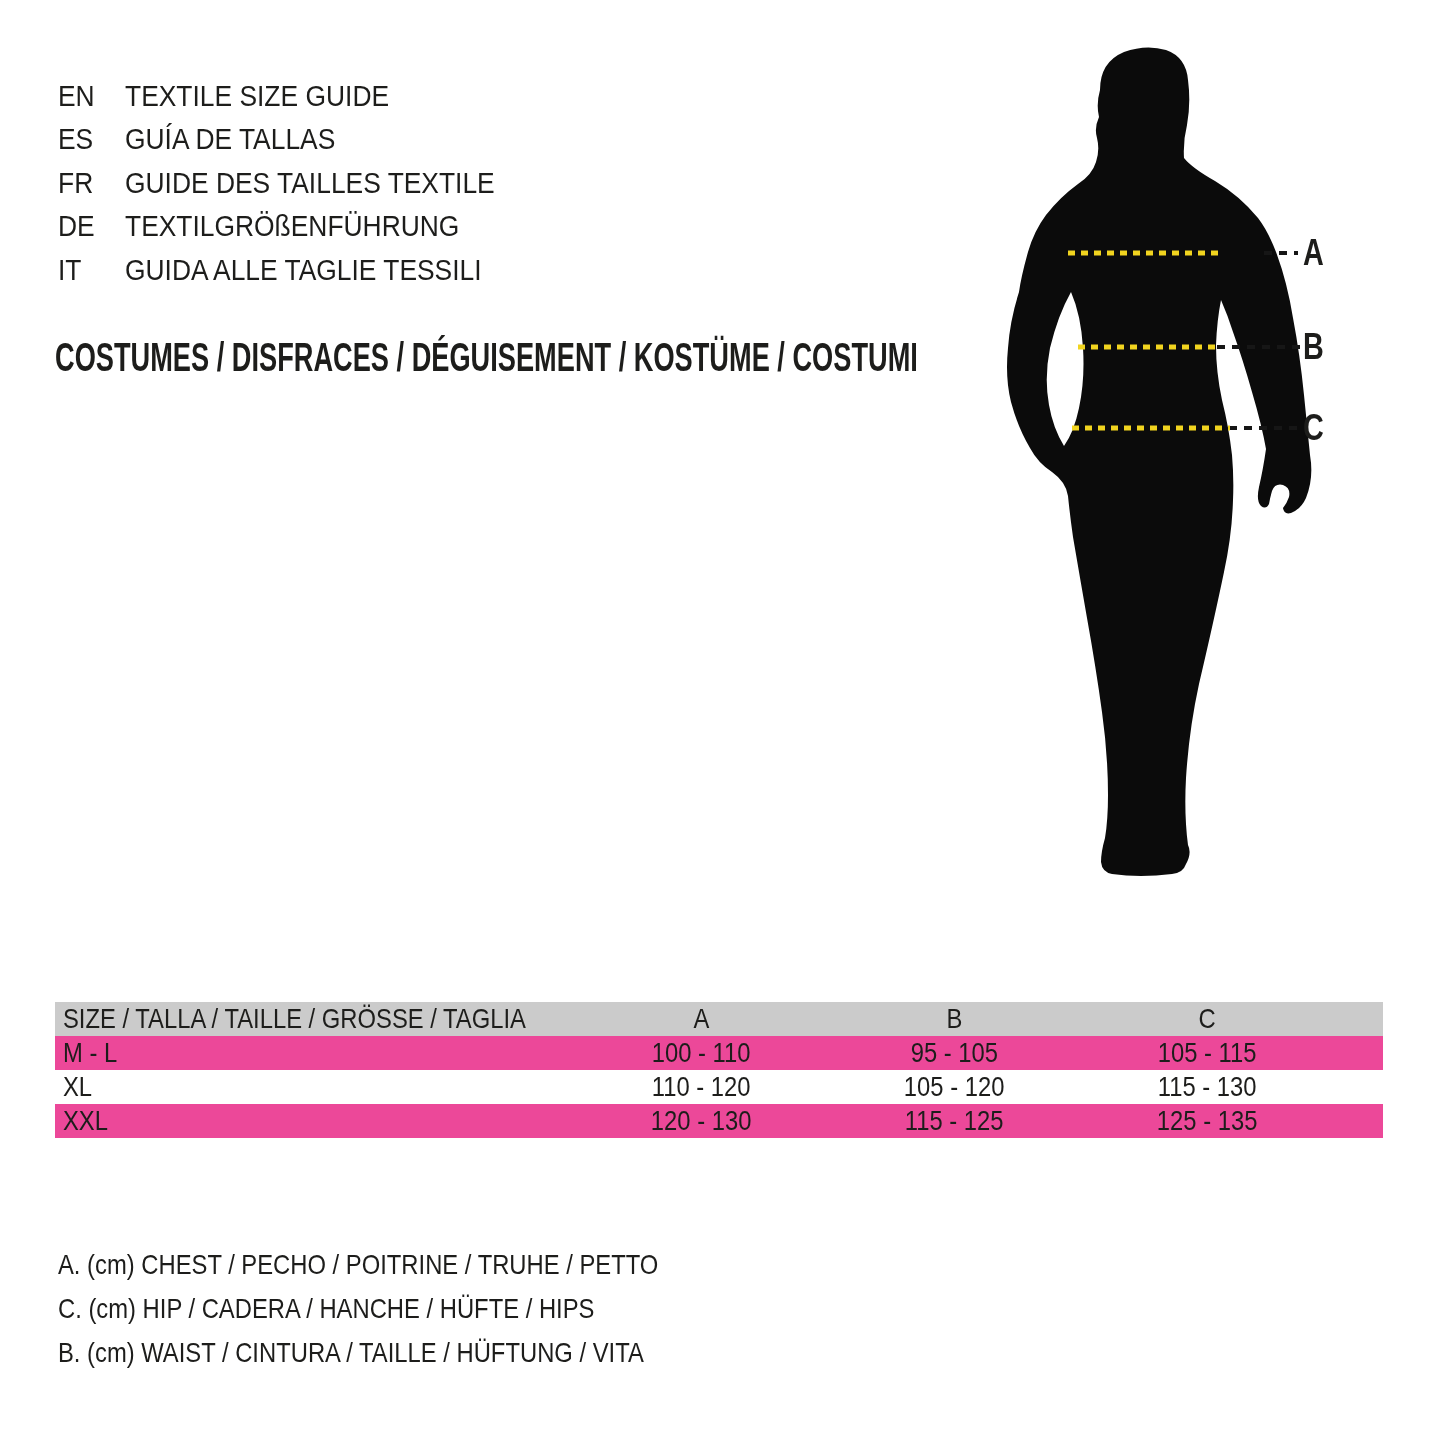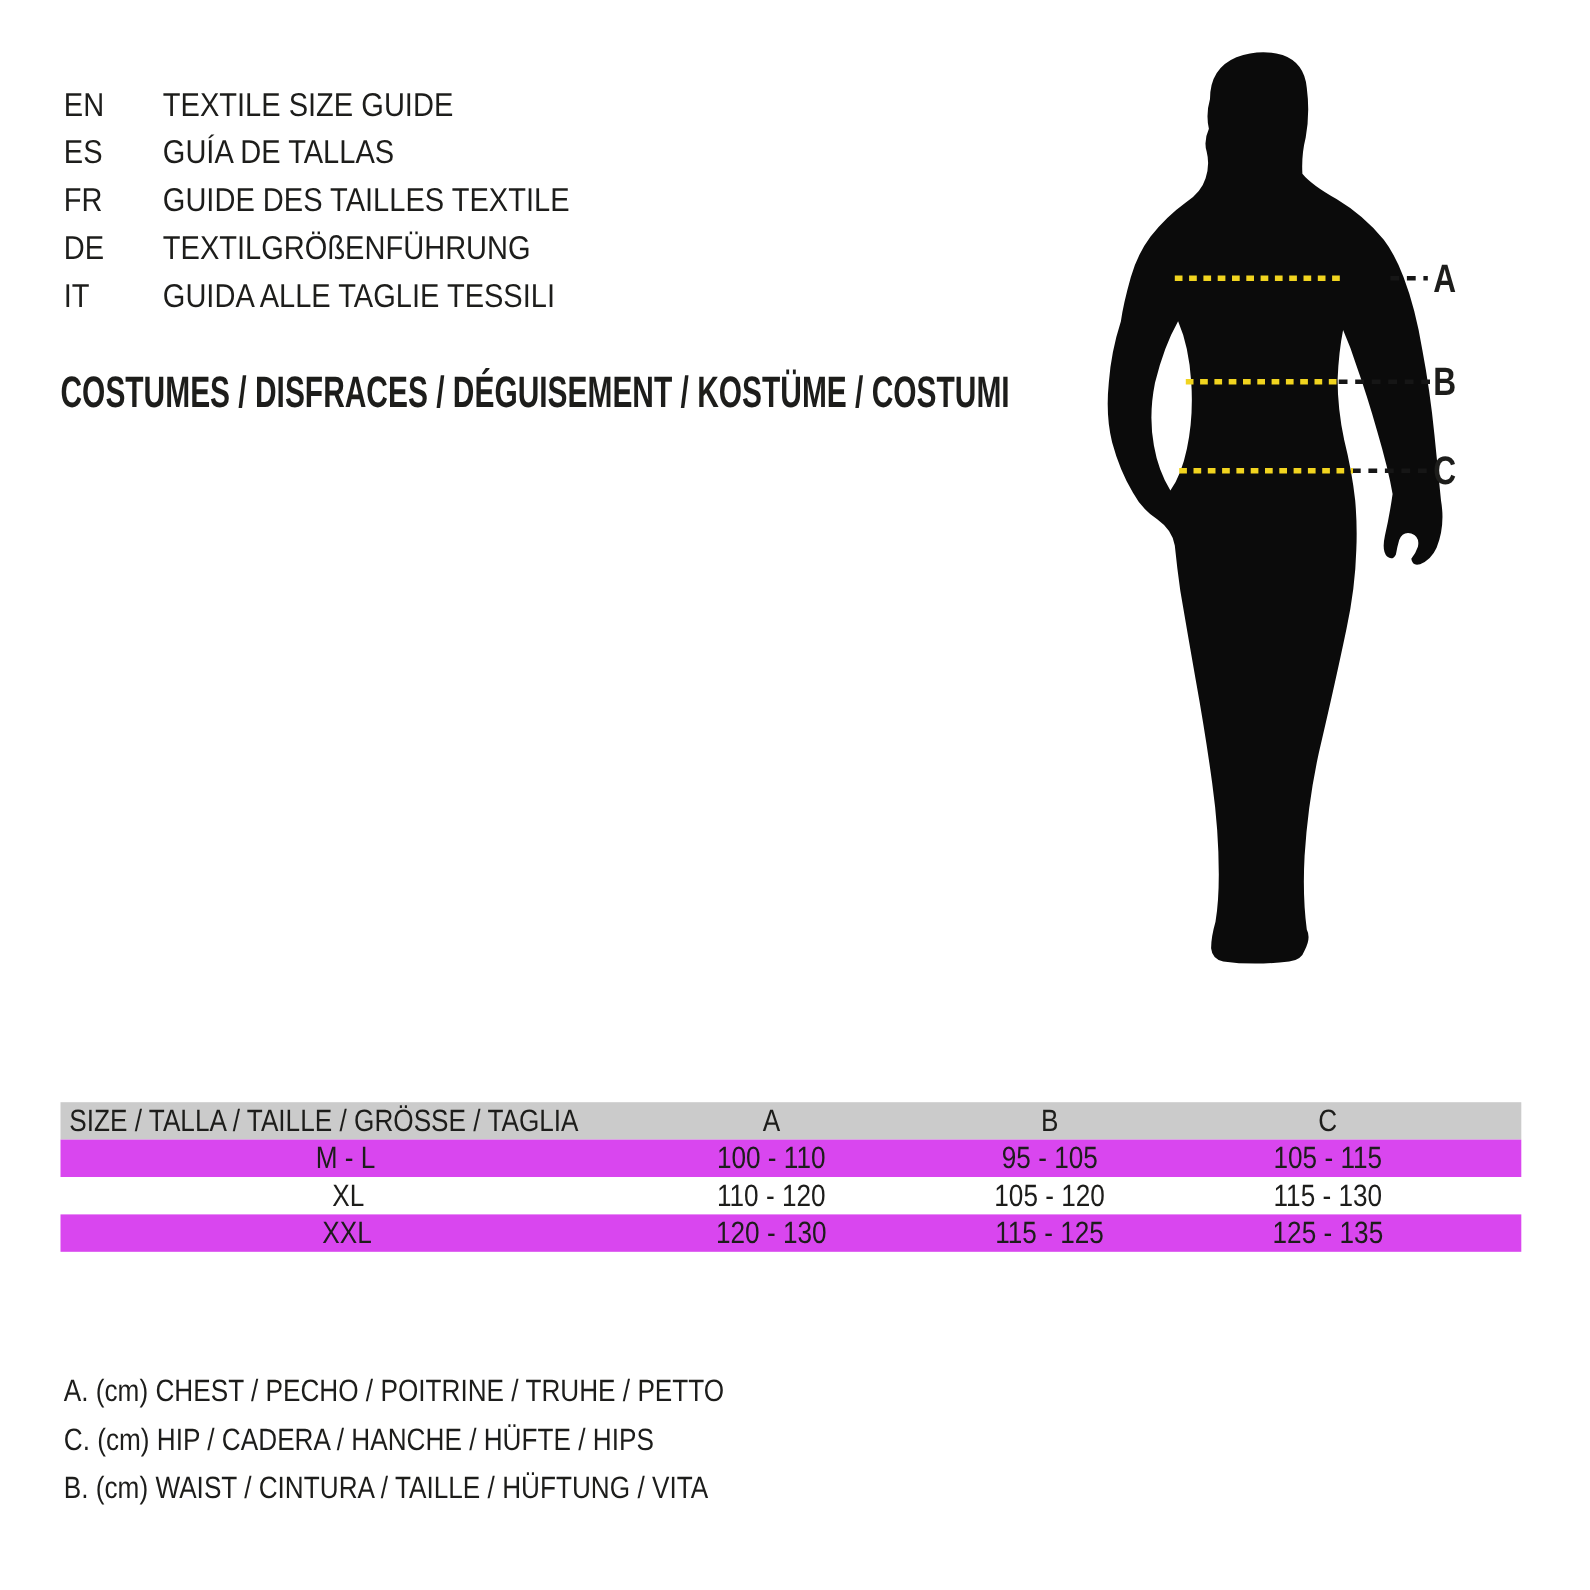--- a/index.html
+++ b/index.html
@@ -12,37 +12,37 @@
   
   .s-lang{font-size:30px;font-weight:400;transform:scaleX(.88);transform-origin:0 50%;}
   .s-head{font-size:40px;font-weight:700;transform:scaleX(.68);transform-origin:0 50%;}
   .s-man{font-size:36px;font-weight:400;transform:scaleX(.69);transform-origin:0 50%;}
   .s-tab{font-size:28px;font-weight:400;transform:scaleX(.85);transform-origin:0 50%;}
   .s-tabc{font-size:28px;font-weight:400;transform:scaleX(.85);transform-origin:50% 50%;}
   .s-leg{font-size:28px;font-weight:400;transform:scaleX(.85);transform-origin:0 50%;}
   .s-abc{font-size:36px;font-weight:700;transform:scaleX(.8);transform-origin:0 50%;}
 
   .lang-block{left:58px;top:74px;}
-  .lang-row{height:43.5px;display:flex;align-items:center;gap:23px;}
+  .lang-row{height:43.5px;display:flex;align-items:center;}
   .lang-code{width:67px;}
   .category-title{left:55px;top:334px;height:46px;display:flex;align-items:center;}
 
   .figure-layer{left:0;top:0;width:1445px;height:1445px;}
   .abc-label{line-height:36px;}
   .abc-a{left:1303px;top:235px;}
   .abc-b{left:1303px;top:329px;}
   .abc-c{left:1303px;top:410px;}
 
   .man-title{left:55px;top:948px;height:40px;display:flex;align-items:center;}
 
   .size-table{left:55px;top:1002px;width:1328px;}
   .t-row{display:grid;grid-template-columns:520px 253px 253px 253px;height:34px;align-items:center;}
   .t-row.hdr{background:#cbcbcb;}
-  .t-row.alt{background:#d946ef;}
-  .c-size{padding-left:8px;text-align:center;}
+  .t-row.alt{background:#ec4899;}
+  .c-size{padding-left:8px;text-align:left;}
   .c-num{text-align:center;}
 
   .legend-block{left:58px;top:1243px;}
   .legend-row{height:44px;display:flex;align-items:center;text-align:center;}
 </style>
 </head>
 <body>
 
 <div class="canvas">
 

